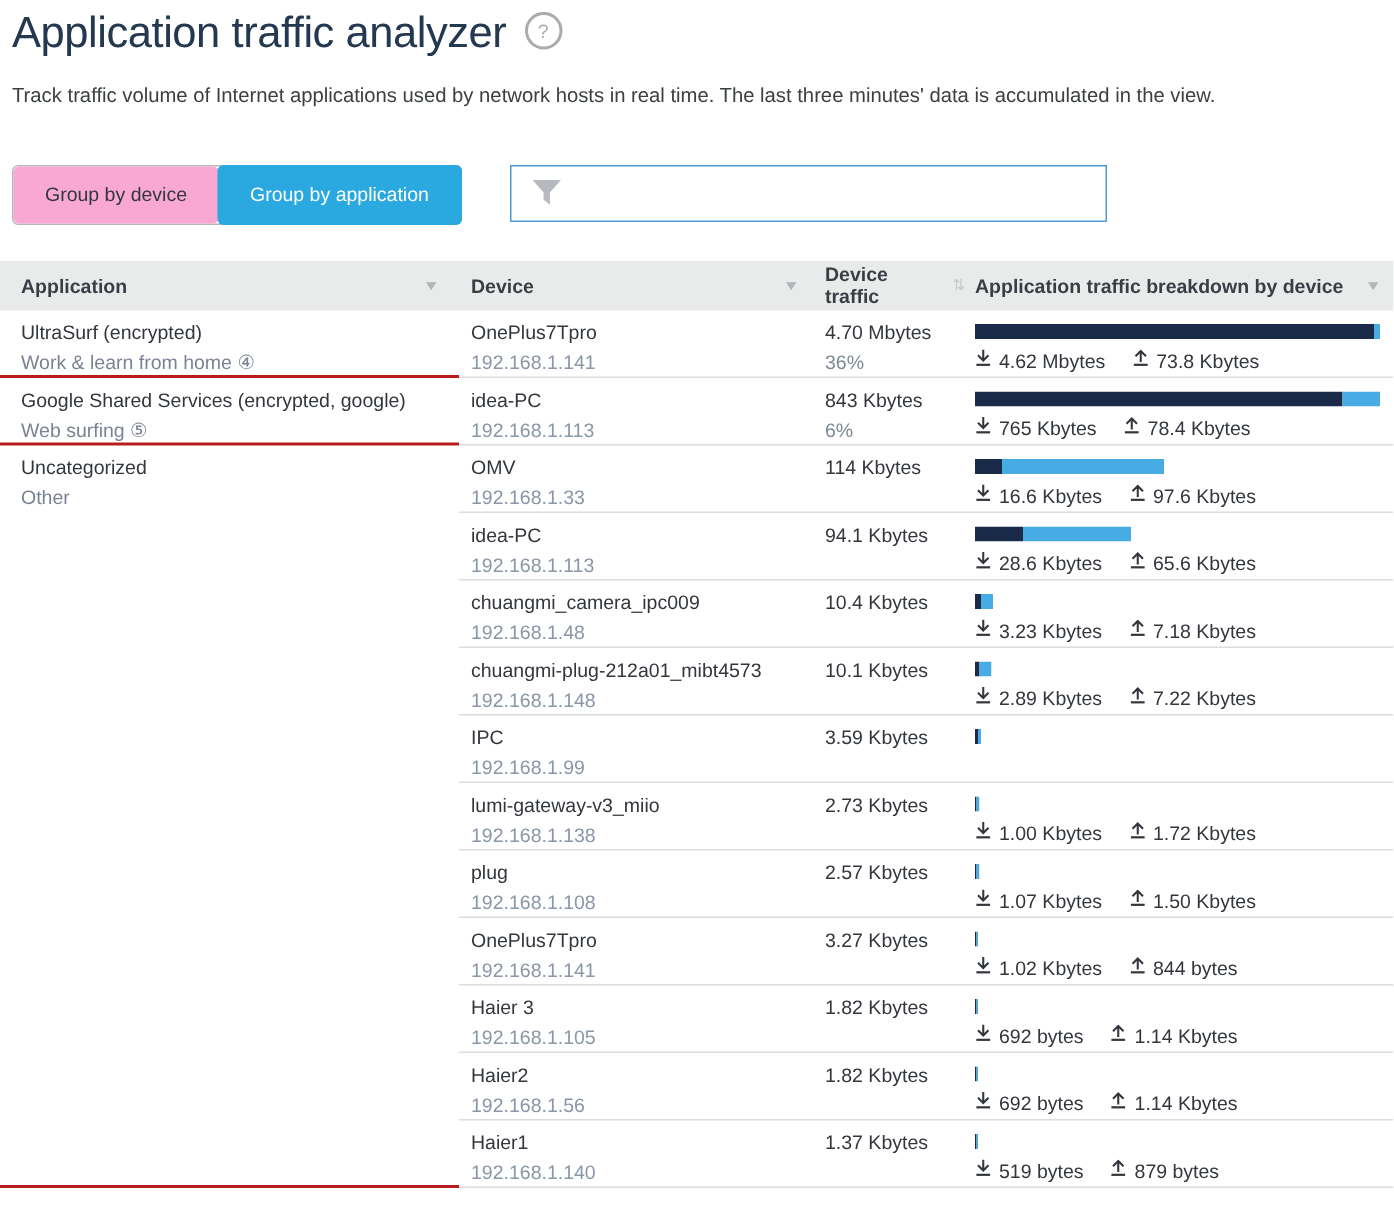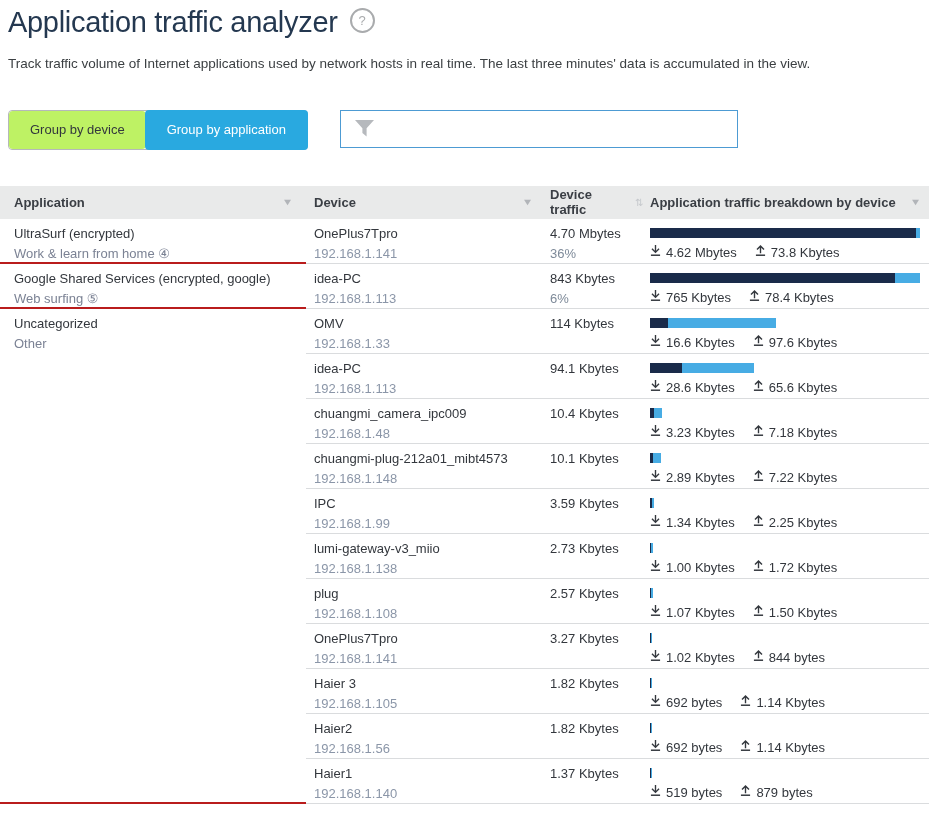--- a/index.html
+++ b/index.html
@@ -13,35 +13,35 @@
   .help{
     width:21px;height:21px;border:2px solid #a9abad;border-radius:50%;
     color:#a9abad;font-size:13px;display:inline-flex;align-items:center;justify-content:center;
     margin-top:3px;flex:0 0 auto;cursor:pointer;
   }
   .desc{margin:15px 0 0;font-size:13.5px;line-height:1.55;max-width:828px;color:#3c4043;}
 
   .controls{display:flex;align-items:flex-start;margin:35px 8px 0;}
   .tabs{display:inline-flex;border:1px solid #b5b8ba;border-radius:4px;height:40px;box-sizing:border-box;background:#fff;}
   .tab{
-    font-family:"Liberation Sans",sans-serif;font-size:13px;border:none;background:#bef264;color:#33373d;
+    font-family:"Liberation Sans",sans-serif;font-size:13px;border:none;background:#f9a8d4;color:#33373d;
     padding:0 21px;cursor:pointer;border-radius:4px;height:100%;
   }
   .tab.active{background:#29a9e0;color:#fff;margin:-1px;height:40px;padding:0 22px;}
   .filter-box{
     margin-left:32px;width:398px;height:38px;border:1px solid #4d9bd3;
     display:flex;align-items:center;box-sizing:border-box;background:#fff;
   }
   .funnel{margin-left:13px;flex:0 0 auto;display:flex;}
   .filter-box input{
     border:none;outline:none;flex:1;height:100%;font-size:13px;padding:0 10px;
     font-family:"Liberation Sans",sans-serif;color:#33373d;background:transparent;
   }
 
-  .table{margin-top:36px;}
+  .table{margin-top:24px;}
   .thead{display:flex;background:#e9eaea;height:33px;align-items:center;font-size:13px;font-weight:700;color:#3a3e44;}
   .th{box-sizing:border-box;display:flex;align-items:center;cursor:pointer;}
   .th-app{width:306px;padding-left:14px;padding-right:14px;}
   .th-dev{width:236px;padding-left:8px;padding-right:10px;}
   .th-traffic{width:100px;padding-left:8px;gap:40px;}
   .th-bd{flex:1;padding-left:8px;padding-right:9px;}
   .caret{margin-left:auto;color:#b2b5b9;font-size:9px;transform:scaleX(1.3);}
   .sorticon{color:#c5c8cc;font-size:10px;margin-left:3px;font-weight:400;}
 
   .tgroup{display:flex;}
@@ -328,36 +328,20 @@
               <div class="line2 dev-ip">192.168.1.99</div>
             </div>
             <div class="traffic-cell">
               <div class="line1">3.59 Kbytes</div>
             </div>
             <div class="bd-cell">
               <div class="bar" style="width: 1.5%;">
                 <div class="bar-down" style="width: 37.3%;"></div>
                 <div class="bar-up"></div>
               </div>
-              <div class="bd-line">
-                <span class="bd-item">
-                  <span><svg width="11" height="12" viewBox="0 0 12 13">
-                      <path d="M5.25 0h1.5v6.1l2.55-2.55 1.06 1.06L6 8.97 1.64 4.61 2.7 3.55l2.55 2.55z" fill="#33373d"></path>
-                      <rect x="1" y="10.3" width="10" height="1.6" fill="#33373d"></rect>
-                    </svg></span>
-                  <span>1.34 Kbytes</span>
-                </span>
-                <span class="bd-item">
-                  <span><svg width="11" height="12" viewBox="0 0 12 13">
-                      <path d="M6 0l4.36 4.36L9.3 5.42 6.75 2.87v6.1h-1.5v-6.1L2.7 5.42 1.64 4.36z" fill="#33373d"></path>
-                      <rect x="1" y="10.3" width="10" height="1.6" fill="#33373d"></rect>
-                    </svg></span>
-                  <span>2.25 Kbytes</span>
-                </span>
-              </div>
             </div>
           </div>
           <div class="drow">
             <div class="dev-cell">
               <div class="line1">lumi-gateway-v3_miio</div>
               <div class="line2 dev-ip">192.168.1.138</div>
             </div>
             <div class="traffic-cell">
               <div class="line1">2.73 Kbytes</div>
             </div>

